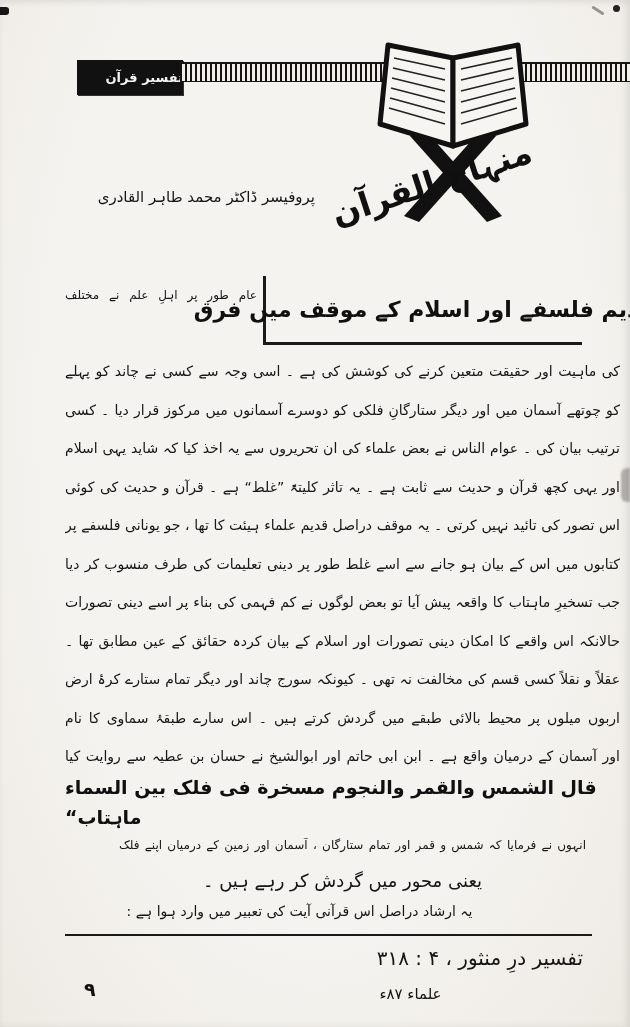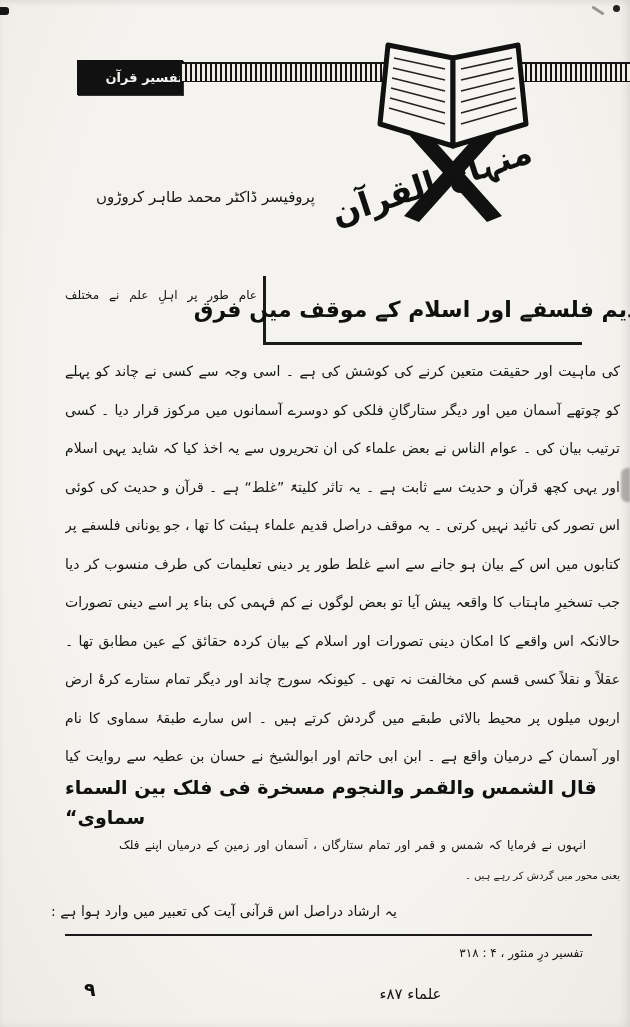--- a/index.html
+++ b/index.html
@@ -71,35 +71,35 @@
   }
   .q1{top:776px;}
   .q2{top:806px;}
   .trans-line1{
     position:absolute;left:79px;top:838px;width:555px;box-sizing:border-box;
     padding-right:48px;padding-left:40px;
     direction:rtl;text-align:justify;text-align-last:justify;
     font-size:12px;height:30px;overflow:hidden;color:#161616;
   }
   .trans-line2{
-    position:absolute;left:65px;top:870px;width:555px;direction:rtl;
-    font-size:10px;color:#161616;
+    position:absolute;left:65px;top:870px;width:555px;text-align:center;direction:rtl;
+    font-size:18px;color:#161616;
   }
   .closing-line{
-    position:absolute;left:51px;top:903px;width:555px;box-sizing:border-box;
-    padding-right:72px;direction:rtl;text-align:left;font-size:14px;color:#161616;
+    position:absolute;left:58px;top:903px;width:555px;box-sizing:border-box;
+    padding-right:72px;direction:rtl;text-align:center;font-size:14px;color:#161616;
   }
   
   .footnote-rule{
     position:absolute;left:65px;top:934px;width:527px;height:0;
     border-top:2.5px solid #1a1a1a;
   }
   .footnote{
     position:absolute;right:47px;top:946px;direction:rtl;
-    font-size:12px;color:#151515;white-space:nowrap;margin-left:32px;
+    font-size:20px;color:#151515;white-space:nowrap;margin-left:32px;
   }
   .issue-date{
     position:absolute;left:368px;top:985px;width:85px;text-align:center;
     direction:rtl;font-size:15px;color:#151515;white-space:nowrap;
   }
   .page-number{
     position:absolute;left:84px;top:978px;font-size:19px;font-weight:700;color:#111;
   }
   
   .speck-a{position:absolute;left:0;top:7px;width:9px;height:8px;background:#161616;border-radius:0 3px 3px 0;}
@@ -146,21 +146,21 @@
         <line x1="145" y1="26" x2="93" y2="38"></line>
         <line x1="146" y1="36" x2="93" y2="49"></line>
         <line x1="147" y1="46" x2="93" y2="60"></line>
         <line x1="148" y1="56" x2="93" y2="71"></line>
         <line x1="149" y1="66" x2="93" y2="82"></line>
       </g>
     </svg>
   </div>
   <div class="magazine-title">منہاج القرآن</div>
 
-  <div class="author-name">پروفیسر ڈاکٹر محمد طاہر کروڑوں</div>
+  <div class="author-name">پروفیسر ڈاکٹر محمد طاہر القادری</div>
 
   <div class="col">
     <div class="lead-row">
       <div class="intro-col">
         <div class="intro-line">عام طور پر اہلِ علم نے مختلف زمانوں میں</div>
       </div>
       <div class="heading-box">
         <div class="article-heading">قدیم فلسفے اور اسلام کے موقف میں فرق</div>
       </div>
     </div>
@@ -174,21 +174,21 @@
     <div class="body-line">اس تصور کی تائید نہیں کرتی ۔ یہ موقف دراصل قدیم علماء ہیئت کا تھا ، جو یونانی فلسفے پر مبنی تھا ۔ دینی</div>
     <div class="body-line">کتابوں میں اس کے بیان ہو جانے سے اسے غلط طور پر دینی تعلیمات کی طرف منسوب کر دیا گیا ۔ یہی وجہ تھی کہ</div>
     <div class="body-line">جب تسخیرِ ماہتاب کا واقعہ پیش آیا تو بعض لوگوں نے کم فہمی کی بناء پر اسے دینی تصورات کے منافی سمجھا ۔</div>
     <div class="body-line">حالانکہ اس واقعے کا امکان دینی تصورات اور اسلام کے بیان کردہ حقائق کے عین مطابق تھا ۔ اس میں</div>
     <div class="body-line">عقلاً و نقلاً کسی قسم کی مخالفت نہ تھی ۔ کیونکہ سورج چاند اور دیگر تمام ستارے کرۂ ارض کے اوپر کروڑوں،</div>
     <div class="body-line">اربوں میلوں پر محیط بالائی طبقے میں گردش کرتے ہیں ۔ اس سارے طبقۂ سماوی کا نام ”فلک“ ہے ۔ جو زمین</div>
     <div class="body-line">اور آسمان کے درمیان واقع ہے ۔ ابن ابی حاتم اور ابوالشیخ نے حسان بن عطیہ سے روایت کیا ہے :</div>
   </div>
 
   <div class="quote-line q1">قال الشمس والقمر والنجوم مسخرة فی فلک بین السماء</div>
-  <div class="quote-line q2">سماوی“</div>
+  <div class="quote-line q2">ماہتاب“</div>
 
   <div class="trans-line1">انہوں نے فرمایا کہ شمس و قمر اور تمام ستارگان ، آسمان اور زمین کے درمیان اپنے فلک</div>
   <div class="trans-line2">یعنی محور میں گردش کر رہے ہیں ۔</div>
 
   <div class="closing-line">یہ ارشاد دراصل اس قرآنی آیت کی تعبیر میں وارد ہوا ہے :</div>
 
   <div class="footnote-rule"></div>
   <div class="footnote">تفسیر درِ منثور ، ۴ : ۳۱۸</div>
   <div class="issue-date">علماء ۸۷ء</div>
   <div class="page-number">۹</div>

